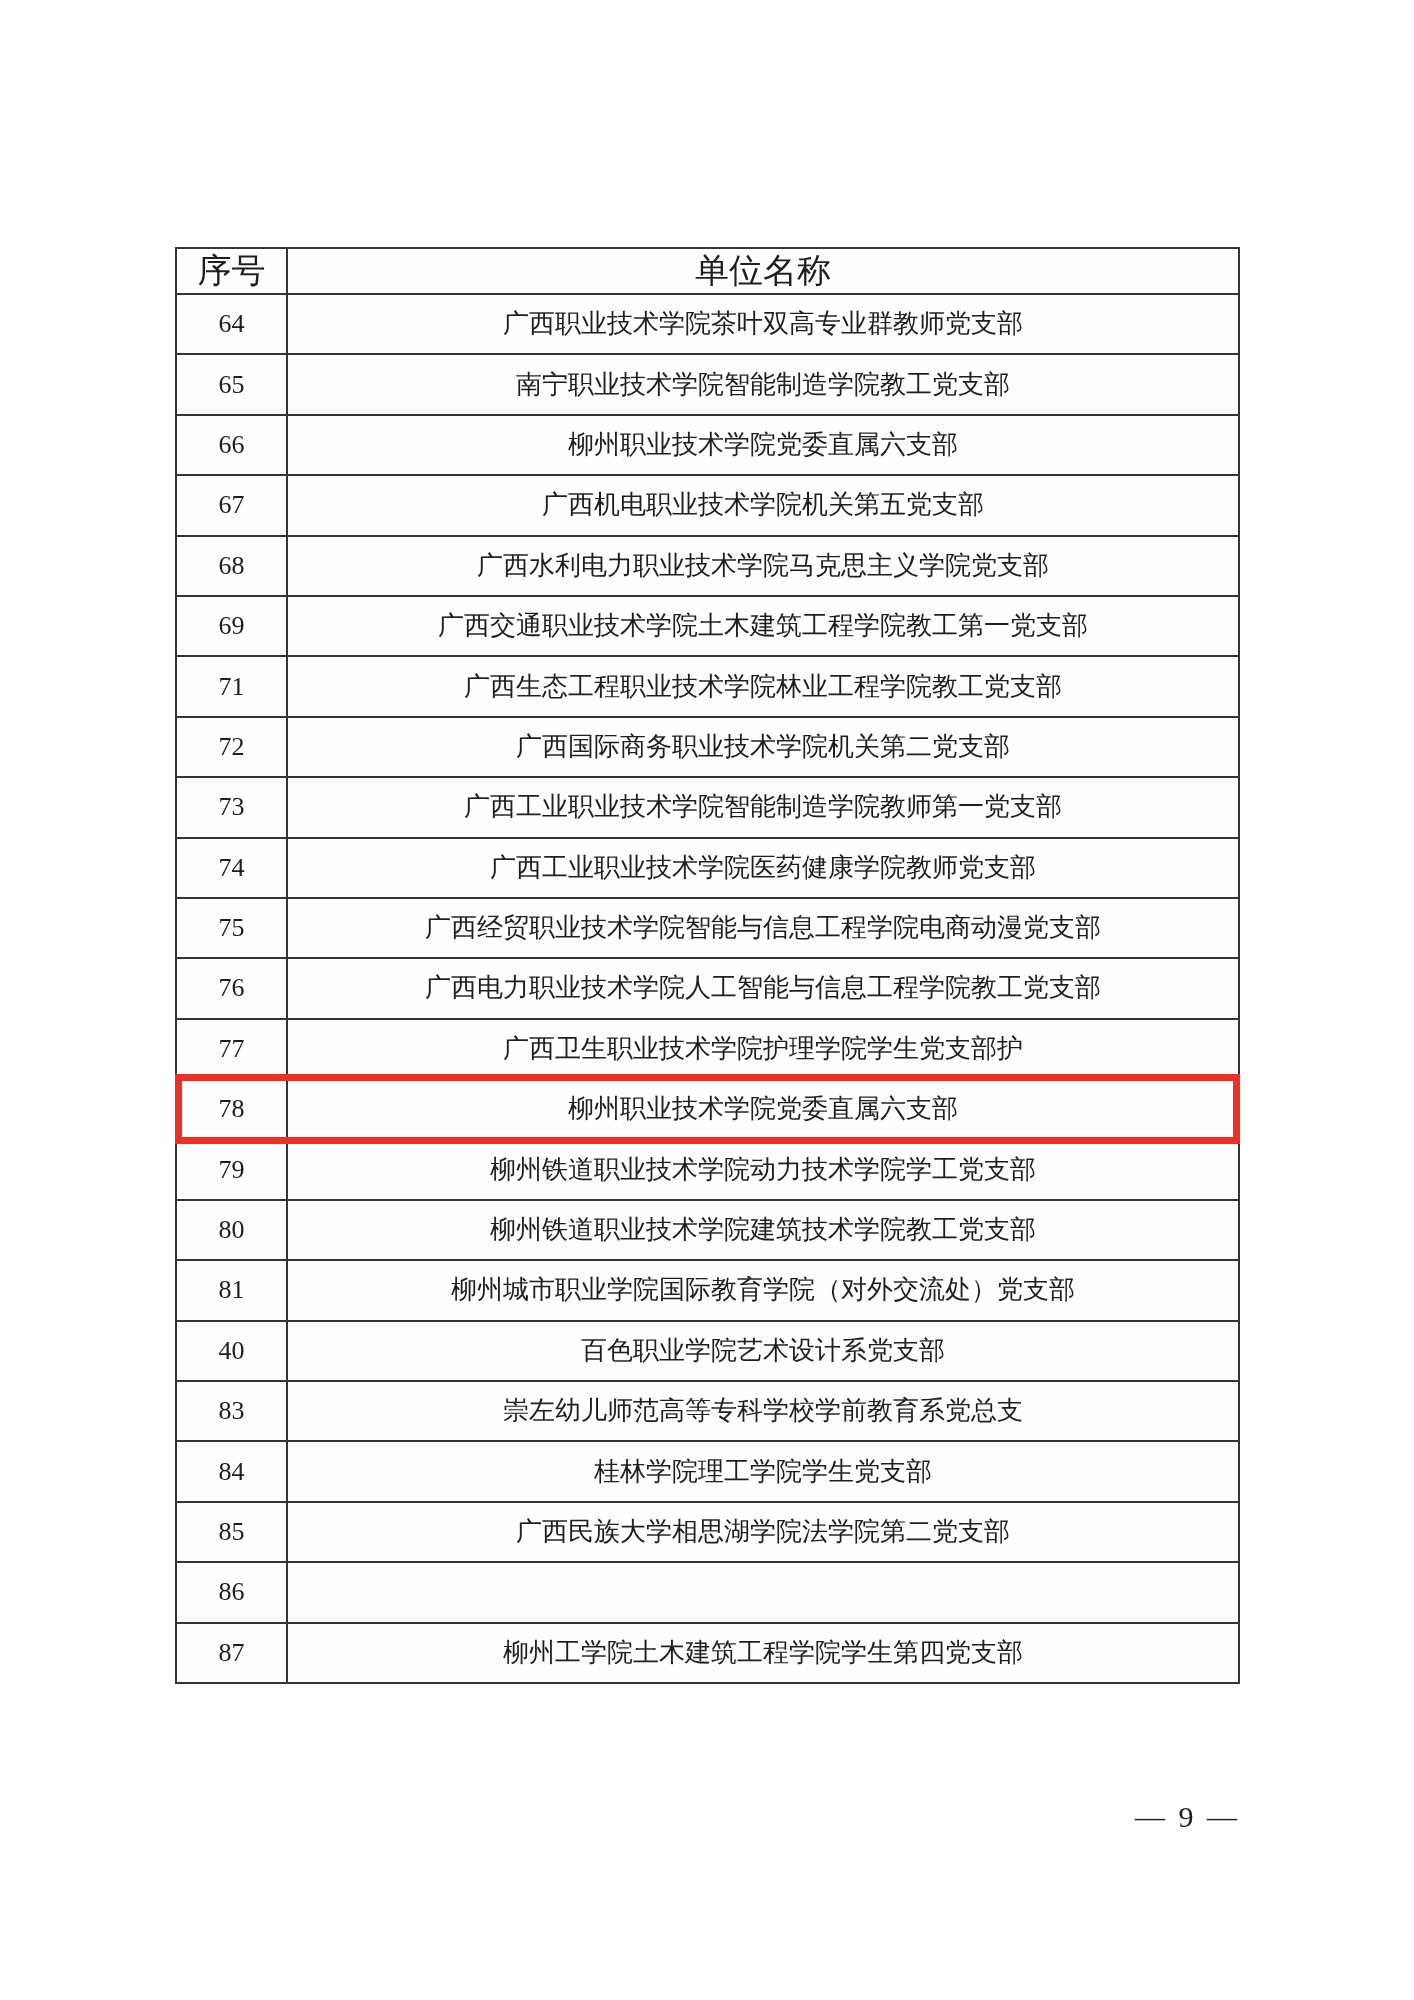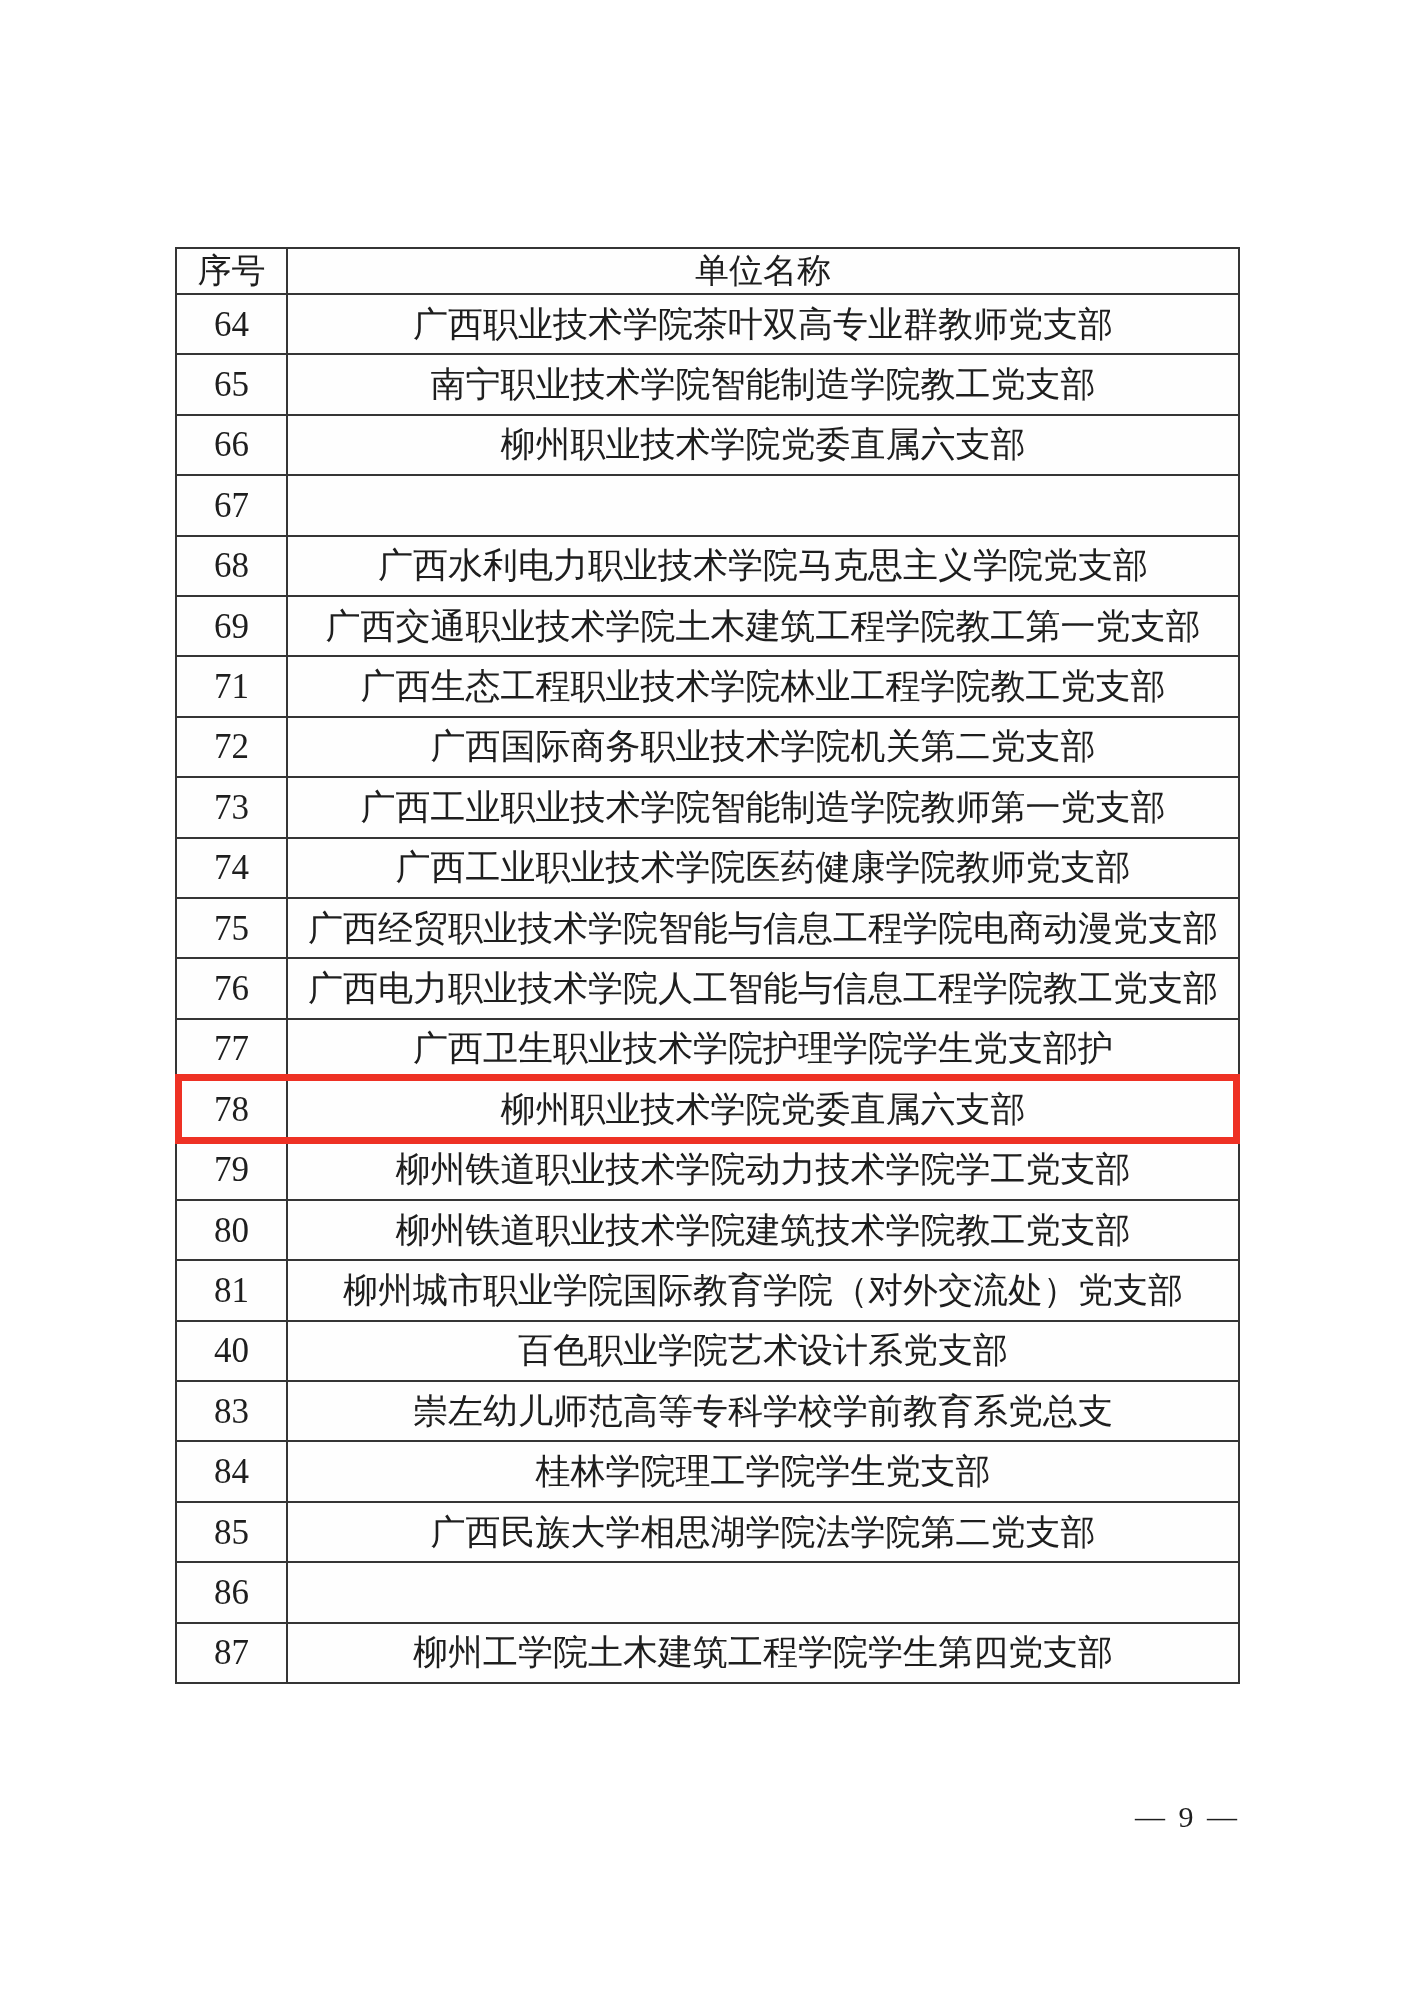--- a/index.html
+++ b/index.html
@@ -27,21 +27,21 @@
     position:relative;
   }
   .row.header{
     height:44px;
     border-top:none;
   }
   .cell{
     display:flex;
     align-items:center;
     justify-content:center;
-    font-size:35px;
+    font-size:26px;
     line-height:1;
     white-space:nowrap;
   }
   .cell.idx{
     flex:0 0 111px;
     width:111px;
     border-right:2px solid #353535;
     box-sizing:border-box;
   }
   .cell.name{
@@ -84,20 +84,21 @@
         <div class="row">
           <div class="cell idx">65</div>
           <div class="cell name">南宁职业技术学院智能制造学院教工党支部</div>
         </div>
         <div class="row">
           <div class="cell idx">66</div>
           <div class="cell name">柳州职业技术学院党委直属六支部</div>
         </div>
         <div class="row">
           <div class="cell idx">67</div>
+          <div class="cell name">广西机电职业技术学院机关第五党支部</div>
         </div>
         <div class="row">
           <div class="cell idx">68</div>
           <div class="cell name">广西水利电力职业技术学院马克思主义学院党支部</div>
         </div>
         <div class="row">
           <div class="cell idx">69</div>
           <div class="cell name">广西交通职业技术学院土木建筑工程学院教工第一党支部</div>
         </div>
         <div class="row">

